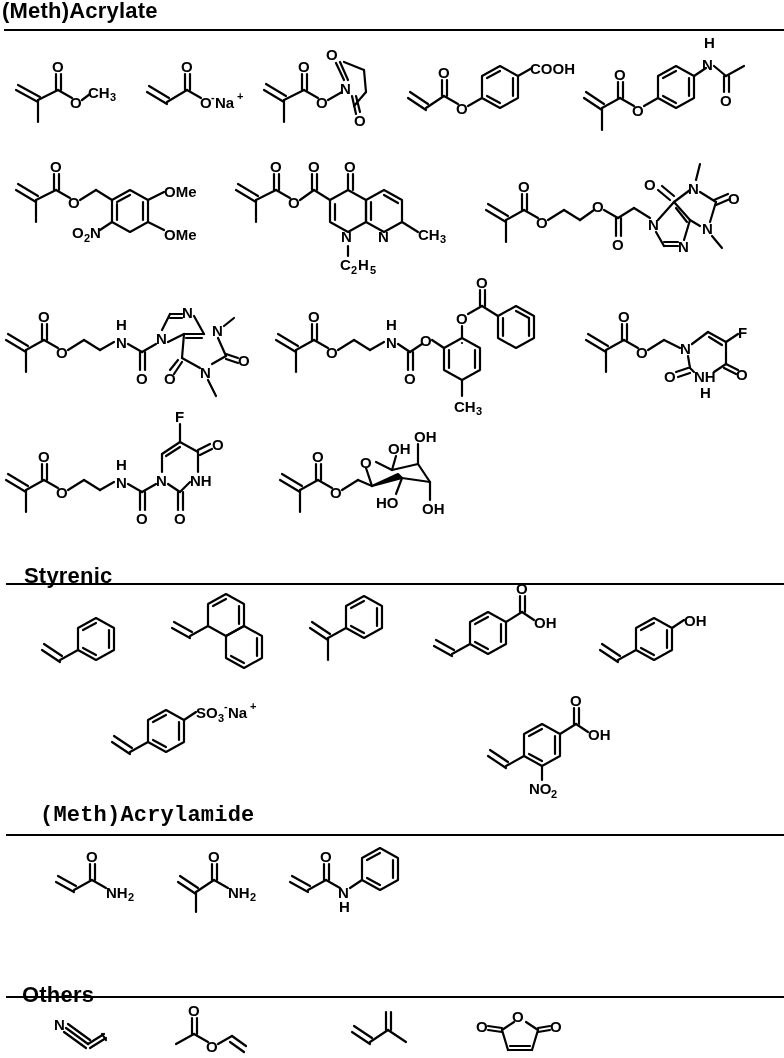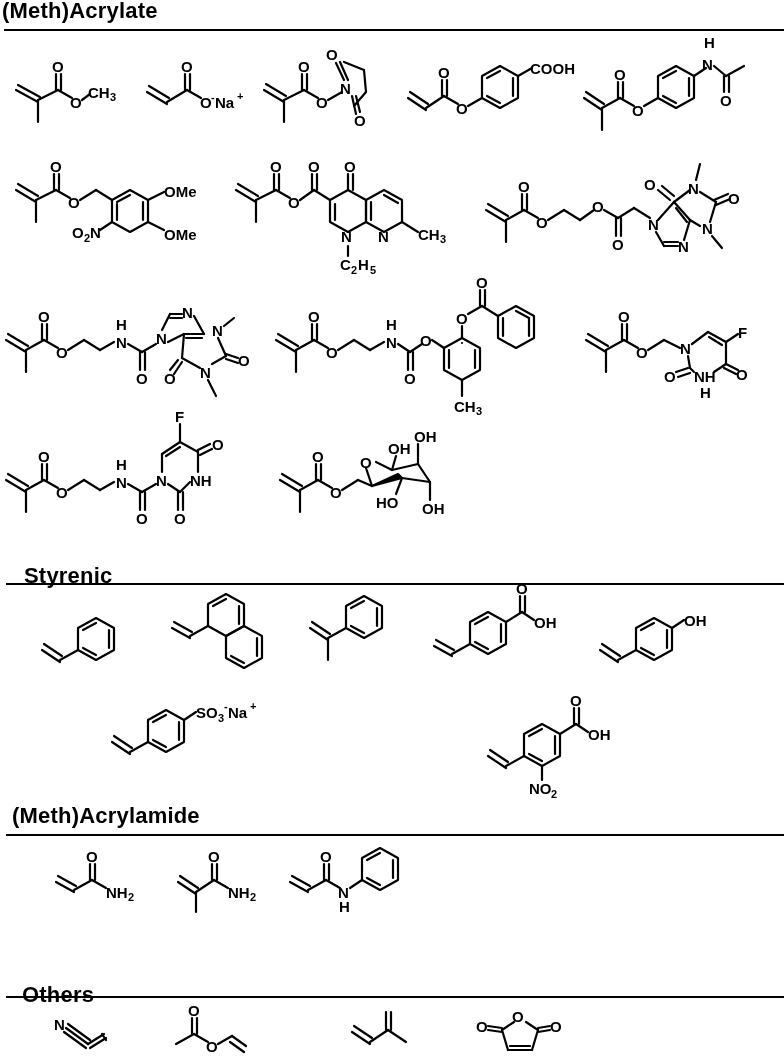--- a/index.html
+++ b/index.html
@@ -13,21 +13,21 @@
 </style>
 </head>
 <body>
 
 <div class="sec-title" style="left:2px;top:-2px;">(Meth)Acrylate</div>
 <div class="rule" style="left:4px;top:29px;width:780px;"></div>
 
 <div class="sec-title" style="left:24px;top:551px;margin-top:12px;">Styrenic</div>
 <div class="rule" style="left:6px;top:583px;width:778px;"></div>
 
-<div class="sec-title" style="left:12px;top:803px;">(Meth)Acrylamide</div>
+<div class="sec-title" style="left:40px;top:803px;font-family:Liberation Mono, monospace;">(Meth)Acrylamide</div>
 <div class="rule" style="left:6px;top:834px;width:778px;"></div>
 
 <div class="sec-title" style="left:22px;top:982px;">Others</div>
 <div class="rule" style="left:6px;top:996px;width:778px;"></div>
 
 <svg class="mol" style="left:14px;top:80px;" width="110" height="50">
   <line x1="2" y1="10" x2="24" y2="22"></line>
     <line x1="4" y1="5" x2="26" y2="17"></line>
   <line x1="24" y1="20" x2="24" y2="42"></line>
     <line x1="24" y1="20" x2="44" y2="10"></line>

